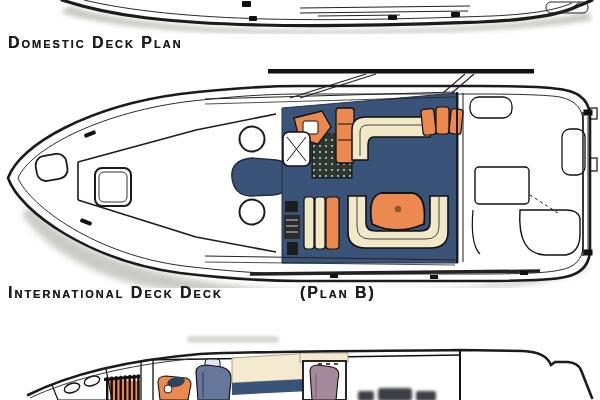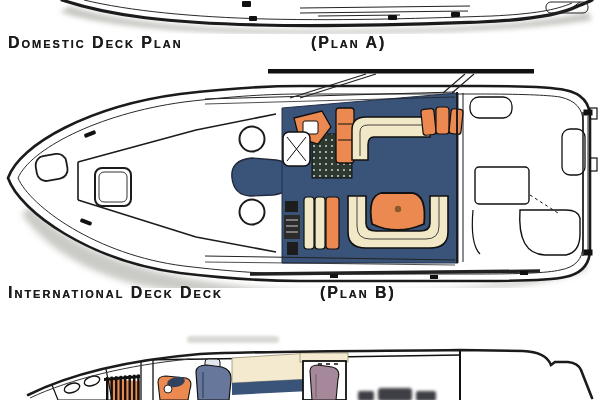--- a/index.html
+++ b/index.html
@@ -20,21 +20,21 @@
     font-variant:small-caps;
     font-size:16px;
     letter-spacing:2px;
     color:#1b1b1b;
     white-space:nowrap;
     text-shadow:0 0 .5px #444;
   }
   #label-plan-a-name{left:8px;top:34px;}
   #label-plan-a-code{left:311px;top:34px;}
   #label-plan-b-name{left:8px;top:284px;}
-  #label-plan-b-code{left:320px;top:284px;}
+  #label-plan-b-code{left:300px;top:284px;}
 </style>
 </head>
 <body>
 
 <div id="scan">
 
   <svg id="svg-plan-a" width="600" height="34" viewBox="0 0 600 34">
     <defs>
       <filter id="blurA" x="-20%" y="-20%" width="140%" height="140%">
           <feGaussianBlur stdDeviation="2.6"></feGaussianBlur>
@@ -59,21 +59,20 @@
 
     <g fill="#111">
       <rect x="242" y="1" width="9" height="6" rx="1"></rect>
       <rect x="249" y="16" width="8" height="5" rx="1"></rect>
       <rect x="388" y="15" width="9" height="5" rx="1"></rect>
       <rect x="451" y="12" width="9" height="5" rx="1"></rect>
     </g>
   </svg>
 
   <div class="plan-label" id="label-plan-a-name">Domestic Deck Plan</div>
-  <div class="plan-label" id="label-plan-a-code">(Plan A)</div>
 
   <svg id="svg-plan-b" width="600" height="222" viewBox="0 0 600 222">
     <defs>
       <filter id="blurB" x="-20%" y="-20%" width="140%" height="140%">
           <feGaussianBlur stdDeviation="3"></feGaussianBlur>
         </filter>
       <pattern id="dots" width="6" height="6" patternUnits="userSpaceOnUse">
         <rect width="6" height="6" fill="var(--galley-dark)"></rect>
         <circle cx="2" cy="2" r="1" fill="#cdd6cd"></circle>
       </pattern>

